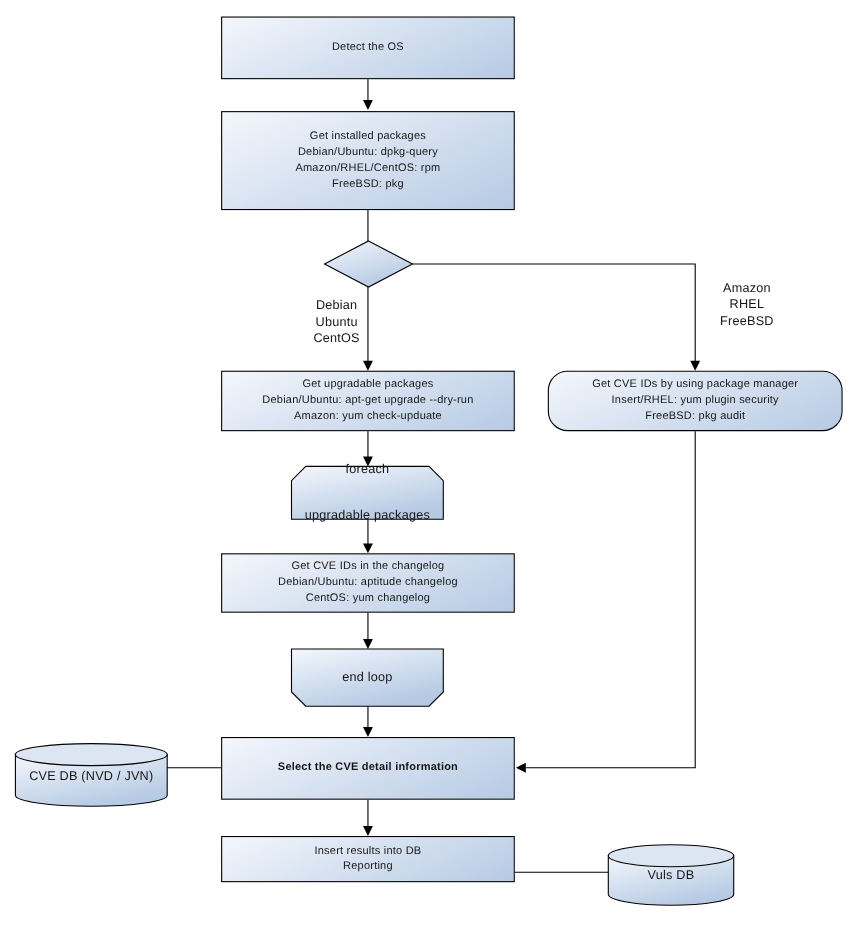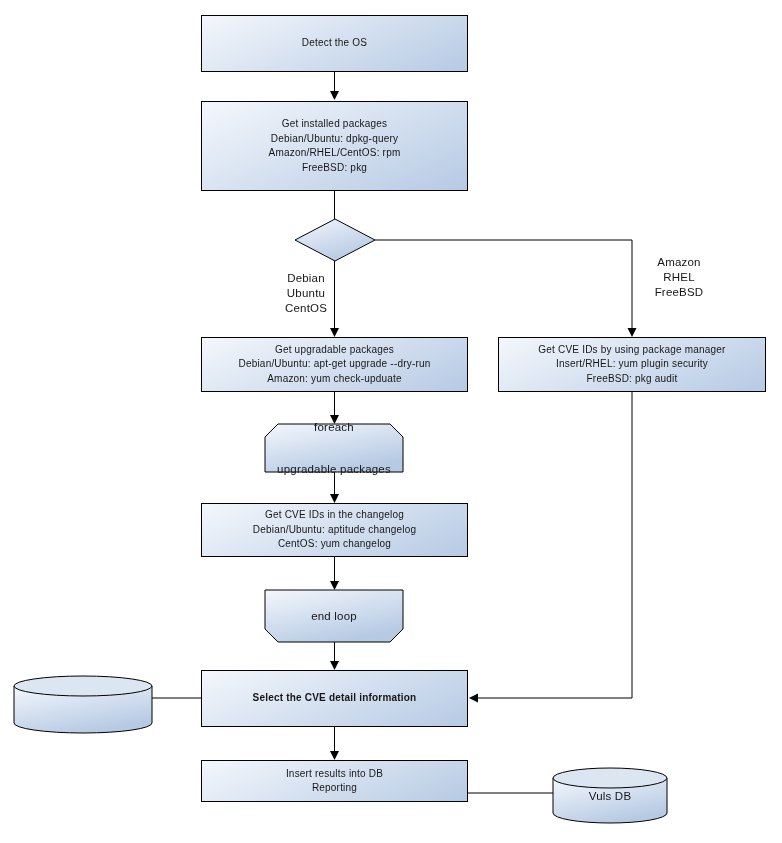--- a/index.html
+++ b/index.html
@@ -135,21 +135,21 @@
     <div>RHEL</div>
     <div>FreeBSD</div>
   </div>
 
   <div class="box" style="left:201px;top:337px;width:267px;height:55px;">
     <div>Get upgradable packages</div>
     <div>Debian/Ubuntu: apt-get upgrade --dry-run</div>
     <div>Amazon: yum check-upduate</div>
   </div>
 
-  <div class="box" style="left:498px;top:337px;width:268px;height:55px;">
+  <div class="box" style="left:498px;top:337px;width:268px;height:55px;border-radius:18px;">
     <div>Get CVE IDs by using package manager</div>
     <div>Insert/RHEL: yum plugin security</div>
     <div>FreeBSD: pkg audit</div>
   </div>
 
   <div class="overlay" style="left:265px;top:424px;width:138px;height:48px;">
     <div>foreach</div>
     <div>upgradable packages</div>
   </div>
 
@@ -160,20 +160,23 @@
   </div>
 
   <div class="overlay" style="left:265px;top:590px;width:138px;height:52px;">
     <div>end loop</div>
   </div>
 
   <div class="box" style="left:201px;top:670px;width:267px;height:57px;font-weight:bold;">
     <div>Select the CVE detail information</div>
   </div>
 
+  <div class="overlay" style="left:14px;top:681px;width:138px;height:50px;">
+    <div>CVE DB (NVD / JVN)</div>
+  </div>
 
   <div class="box" style="left:201px;top:760px;width:267px;height:42px;">
     <div>Insert results into DB</div>
     <div>Reporting</div>
   </div>
 
   <div class="overlay" style="left:553px;top:771px;width:114px;height:50px;">
     <div>Vuls DB</div>
   </div>
 

